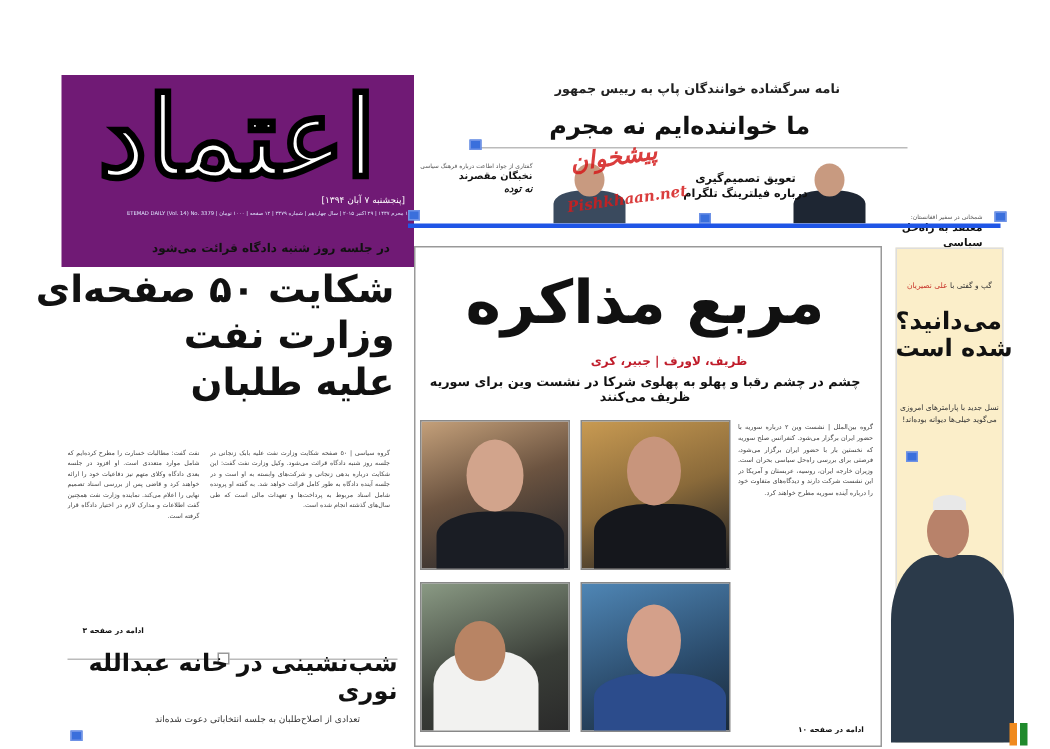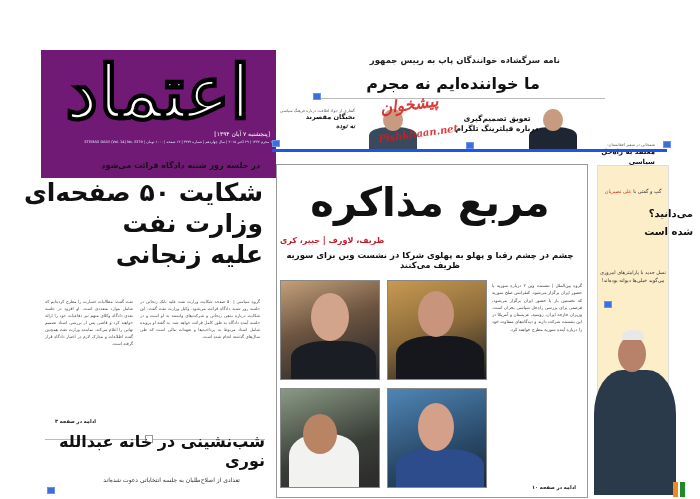--- a/index.html
+++ b/index.html
@@ -36,28 +36,28 @@
   .left-kicker { right: 440px; top: 161px; font-size: 8px; font-weight: bold; }
   .left-headline { right: 437px; top: 177px; width: 245px; font-size: 25px; line-height: 31px; font-weight: 900; text-align: right; }
   .body-col { font-size: 4.2px; line-height: 7px; color: #444; text-align: justify; overflow: hidden; }
   .continue { font-size: 5px; font-weight: bold; color: #111; }
   .bottom-headline { right: 435px; top: 432px; font-size: 16px; font-weight: 900; margin-left: 24px; }
   .bottom-sub { right: 460px; top: 476px; font-size: 6px; color: #333; }
 
   
   .lead-box { left: 276px; top: 164px; width: 312px; height: 334px; border: 1px solid #999; background: #fff; }
   .lead-headline { left: 280px; top: 172px; width: 300px; font-size: 40px; line-height: 60px; font-weight: 900; text-align: center; }
-  .lead-names { left: 280px; top: 236px; width: 300px; text-align: left; font-size: 8px; font-weight: bold; color: #c01c2a; }
+  .lead-names { left: 296px; top: 236px; width: 300px; text-align: center; font-size: 8px; font-weight: bold; color: #c01c2a; }
   .lead-sub { left: 280px; top: 250px; width: 300px; text-align: center; font-size: 8.5px; font-weight: bold; }
 
   
   .side-box { left: 597px; top: 165px; width: 72px; height: 330px; background: #fbeec9; border: 1px solid #ddd; }
   .side-kicker { left: 597px; top: 188px; width: 72px; text-align: center; font-size: 5px; color: #333; }
   .side-kicker .hl { color: #c8342a; }
-  .side-headline { left: 597px; top: 205px; width: 96px; text-align: right; font-size: 10px; line-height: 18px; font-weight: bold; }
+  .side-headline { left: 597px; top: 205px; width: 96px; text-align: left; font-size: 16px; line-height: 18px; font-weight: bold; }
   .side-body { left: 597px; top: 268px; width: 72px; text-align: center; font-size: 5px; line-height: 8px; color: #333; }
 
   .flag-orange { left: 673px; top: 482px; width: 5px; height: 15px; background: #f08a1e; }
   .flag-green { left: 680px; top: 482px; width: 5px; height: 15px; background: #1f8a2c; }
 </style>
 </head>
 <body>
 
 <div class="abs masthead">
   <div class="logo">اعتماد</div>
@@ -100,21 +100,21 @@
 <div class="abs watermark" style="left:378px; top:128px; font-size:10px; direction:ltr;">Pishkhaan.net</div>
 
 <div class="abs rule-blue" style="left:272px; top:149px; width:395px;"></div>
 <div class="abs corner-icon" style="left:272px; top:140px;"></div>
 <div class="abs corner-icon" style="left:663px; top:141px;"></div>
 
 <div class="abs left-kicker">در جلسه روز شنبه دادگاه قرائت می‌شود</div>
 <div class="abs left-headline">
   <div>شکایت ۵۰ صفحه‌ای</div>
   <div>وزارت نفت</div>
-  <div>علیه زنجانی</div>
+  <div>علیه طلبان</div>
 </div>
 <div class="abs body-col" style="left:140px; top:298px; width:120px; height:126px;">گروه سیاسی | ۵۰ صفحه شکایت وزارت نفت علیه بابک زنجانی در جلسه روز شنبه دادگاه قرائت می‌شود. وکیل وزارت نفت گفت: این شکایت درباره بدهی زنجانی و شرکت‌های وابسته به او است و در جلسه آینده دادگاه به طور کامل قرائت خواهد شد. به گفته او پرونده شامل اسناد مربوط به پرداخت‌ها و تعهدات مالی است که طی سال‌های گذشته انجام شده است.</div>
 <div class="abs body-col" style="left:45px; top:298px; width:88px; height:115px;">نفت گفت: مطالبات خسارت را مطرح کرده‌ایم که شامل موارد متعددی است. او افزود در جلسه بعدی دادگاه وکلای متهم نیز دفاعیات خود را ارائه خواهند کرد و قاضی پس از بررسی اسناد تصمیم نهایی را اعلام می‌کند. نماینده وزارت نفت همچنین گفت اطلاعات و مدارک لازم در اختیار دادگاه قرار گرفته است.</div>
 <div class="abs continue" style="left:55px; top:418px;">ادامه در صفحه ۳</div>
 <div class="abs rule-gray" style="left:45px; top:439px; width:220px;"></div>
 <div class="abs" style="left:145px; top:435px; width:8px; height:8px; border:1px solid #999; background:#fff;"></div>
 
 <div class="abs bottom-headline">شب‌نشینی در خانه عبدالله نوری</div>
 <div class="abs bottom-sub">تعدادی از اصلاح‌طلبان به جلسه انتخاباتی دعوت شده‌اند</div>
 <div class="abs corner-icon" style="left:47px; top:487px;"></div>

